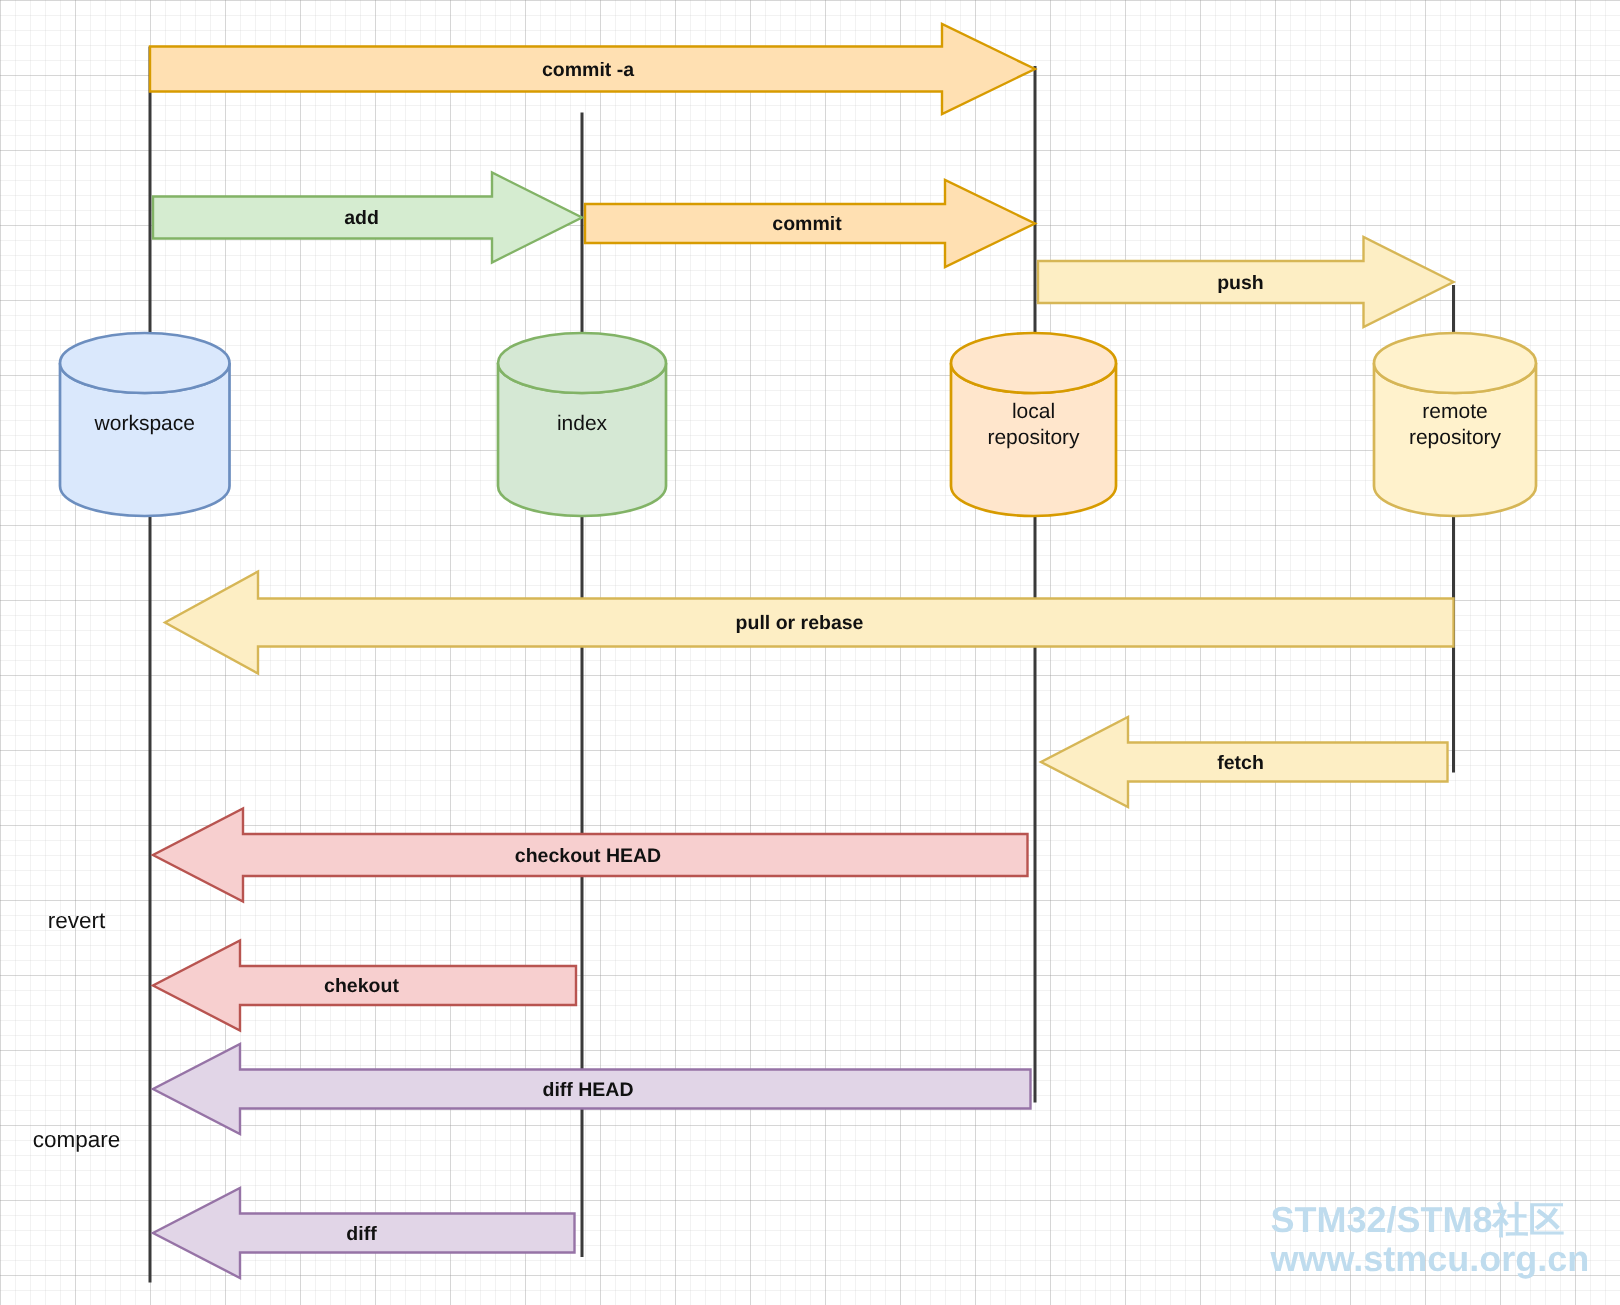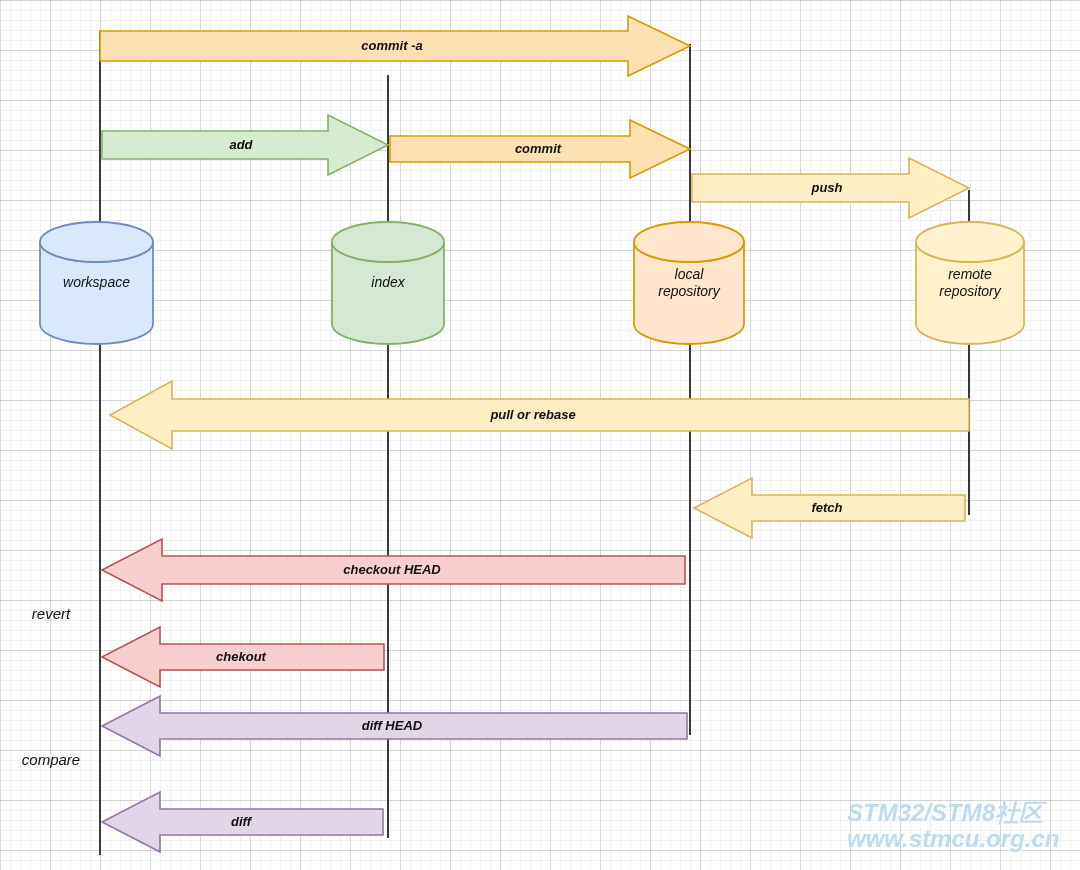--- a/index.html
+++ b/index.html
@@ -17,21 +17,20 @@
     height: 870px;
     overflow: hidden;
     background-color: #ffffff;
     background-image:
       linear-gradient(to right, rgba(150,150,150,0.30) 1px, transparent 1px),
       linear-gradient(to bottom, rgba(150,150,150,0.30) 1px, transparent 1px),
       linear-gradient(to right, rgba(190,190,190,0.20) 1px, transparent 1px),
       linear-gradient(to bottom, rgba(190,190,190,0.20) 1px, transparent 1px);
     background-size: 50px 50px, 50px 50px, 10px 10px, 10px 10px;
     background-position: 0px 1px, 1px 0px, 0px 1px, 1px 0px;
-    font-style: italic;
   }
   #diagram-svg {
     position: absolute;
     left: 0;
     top: 0;
   }
   .arrow-label, .node-label, .side-label {
     font-family: "Liberation Sans", sans-serif;
     fill: #111111;
   }

